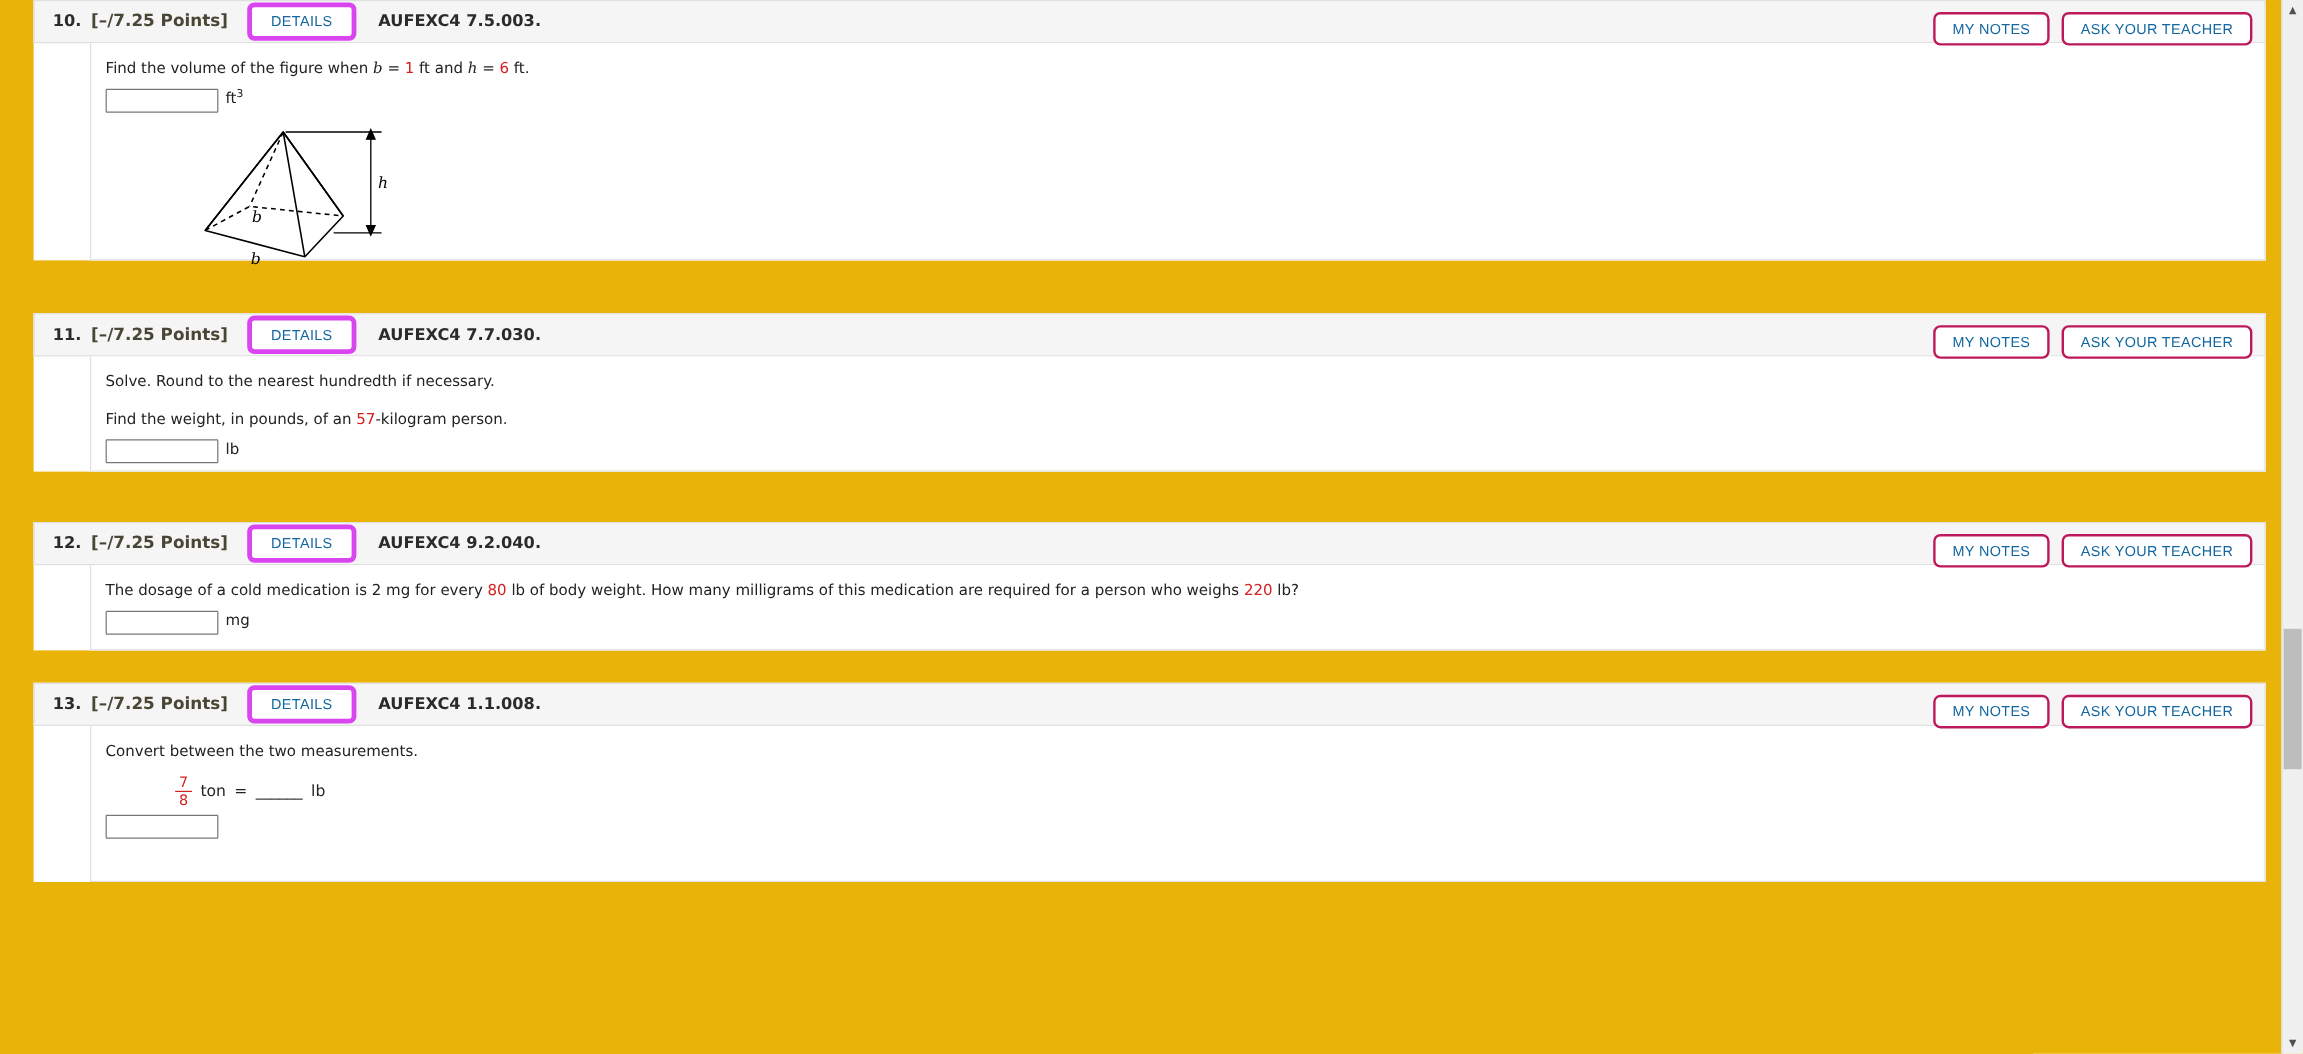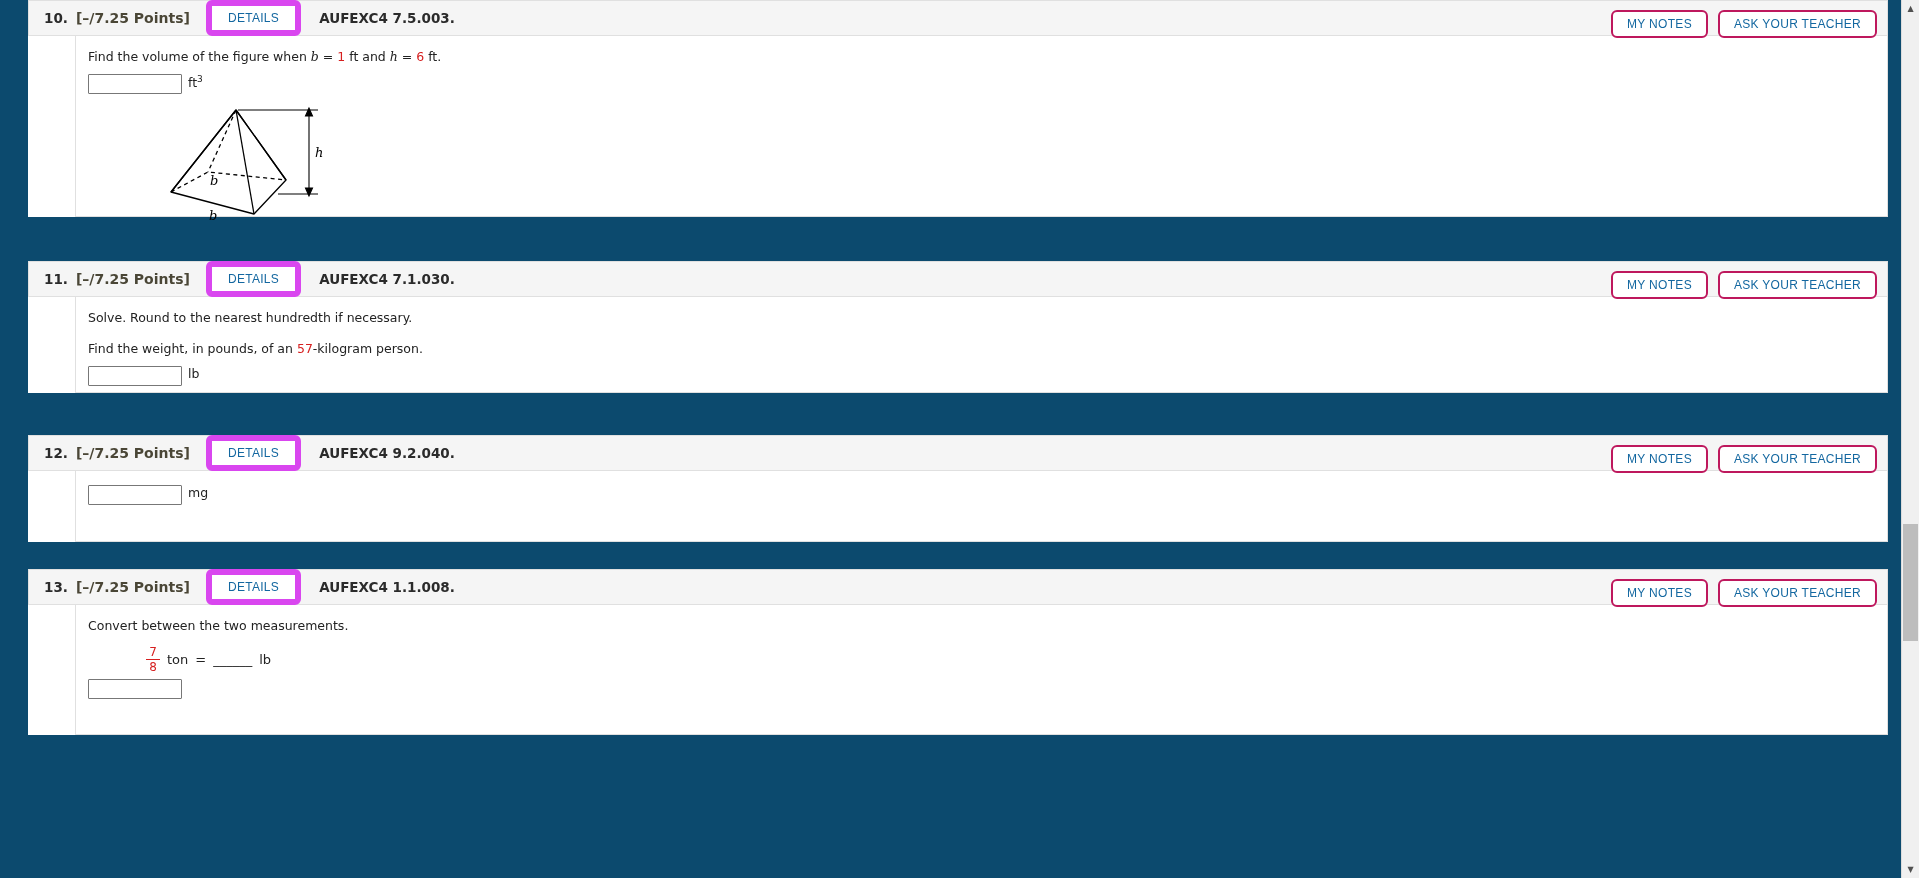--- a/index.html
+++ b/index.html
@@ -2,38 +2,38 @@
 <html><head>
 <meta charset="utf-8">
 <style>
   html,body{margin:0;padding:0;}
   body{
     width:1919px;height:878px;overflow:hidden;position:relative;
     background:#ffffff;
     font-family:"DejaVu Sans","Liberation Sans",sans-serif;
     font-size:13px;color:#222222;
   }
-  .viewport{position:absolute;left:0;top:0;width:1902px;height:878px;overflow:hidden;background:#0c4a6e;}
+  .viewport{position:absolute;left:0;top:0;width:1902px;height:878px;overflow:hidden;background:#eab308;}
 
   
   .top-cut{position:absolute;left:1602px;top:0;width:262px;height:6px;background:#2378b5;border-radius:0 0 3px 3px;}
   .top-cut-dark{position:absolute;left:1864px;top:0;width:24px;height:4px;background:#444;}
   .top-cut-grey{position:absolute;left:1580px;top:0;width:28px;height:3px;background:#9aa0a6;}
 
   
   .card{position:absolute;left:28px;width:1860px;background:#fff;}
   .card-head{
     display:flex;align-items:center;
     height:36px;background:#f5f5f5;border:1px solid #e0e0e0;
     padding:0 10px 0 10px;box-sizing:border-box;
   }
   .pnum{font-weight:bold;font-size:13.5px;color:#2b2b2b;margin-right:8px;margin-left:5px;}
   .points{font-weight:bold;font-size:14px;color:#4a4636;margin-right:16px;}
   .details-btn{
-    border:6px solid #d946ef;border-radius:6px;background:#fff;
+    border:4px solid #d946ef;border-radius:6px;background:#fff;
     color:#1367a0;font-size:12px;font-weight:500;letter-spacing:.3px;
     padding:6px 16px;line-height:1;cursor:pointer;
   }
   .qcode{font-weight:bold;font-size:13.5px;color:#2b2b2b;margin-left:18px;}
   .head-spacer{flex:1 1 auto;}
   .head-btn{
     border:2px solid #be185d;border-radius:6px;background:#fff;
     color:#1367a0;font-size:12px;font-weight:500;letter-spacing:.3px;
     padding:6px 14px;line-height:1;cursor:pointer;margin-left:10px;margin-top:12px;
   }
@@ -125,21 +125,21 @@
         </div>
       </div>
     </div>
   </div>
 
   <div class="card" style="top:261px;">
     <div class="card-head">
       <span class="pnum">11.</span>
       <span class="points">[–/7.25 Points]</span>
       <button class="details-btn">DETAILS</button>
-      <span class="qcode">AUFEXC4 7.1.030.</span>
+      <span class="qcode">AUFEXC4 7.7.030.</span>
       <span class="head-spacer"></span>
       <button class="head-btn">MY NOTES</button>
       <button class="head-btn">ASK YOUR TEACHER</button>
     </div>
     <div class="card-body" style="height:96px;">
       <div class="body-inner">
         <p class="qtext">Solve. Round to the nearest hundredth if necessary.</p>
         <p class="qtext" style="margin-top:12px;"><span>Find the weight, in pounds, of an </span><span class="red">57</span><span>-kilogram person.</span></p>
         <div class="ansrow">
           <input class="ansbox" type="text" value="" style="">
@@ -154,20 +154,21 @@
       <span class="pnum">12.</span>
       <span class="points">[–/7.25 Points]</span>
       <button class="details-btn">DETAILS</button>
       <span class="qcode">AUFEXC4 9.2.040.</span>
       <span class="head-spacer"></span>
       <button class="head-btn">MY NOTES</button>
       <button class="head-btn">ASK YOUR TEACHER</button>
     </div>
     <div class="card-body" style="height:71px;">
       <div class="body-inner">
+        <p class="qtext"><span>The dosage of a cold medication is 2 mg for every </span><span class="red">80</span><span> lb of body weight. How many milligrams of this medication are required for a person who weighs </span><span class="red">220</span><span> lb?</span></p>
         <div class="ansrow">
           <input class="ansbox" type="text" value="" style="">
           <span class="unit">mg</span>
         </div>
       </div>
     </div>
   </div>
 
   <div class="card" style="top:569px;">
     <div class="card-head">

